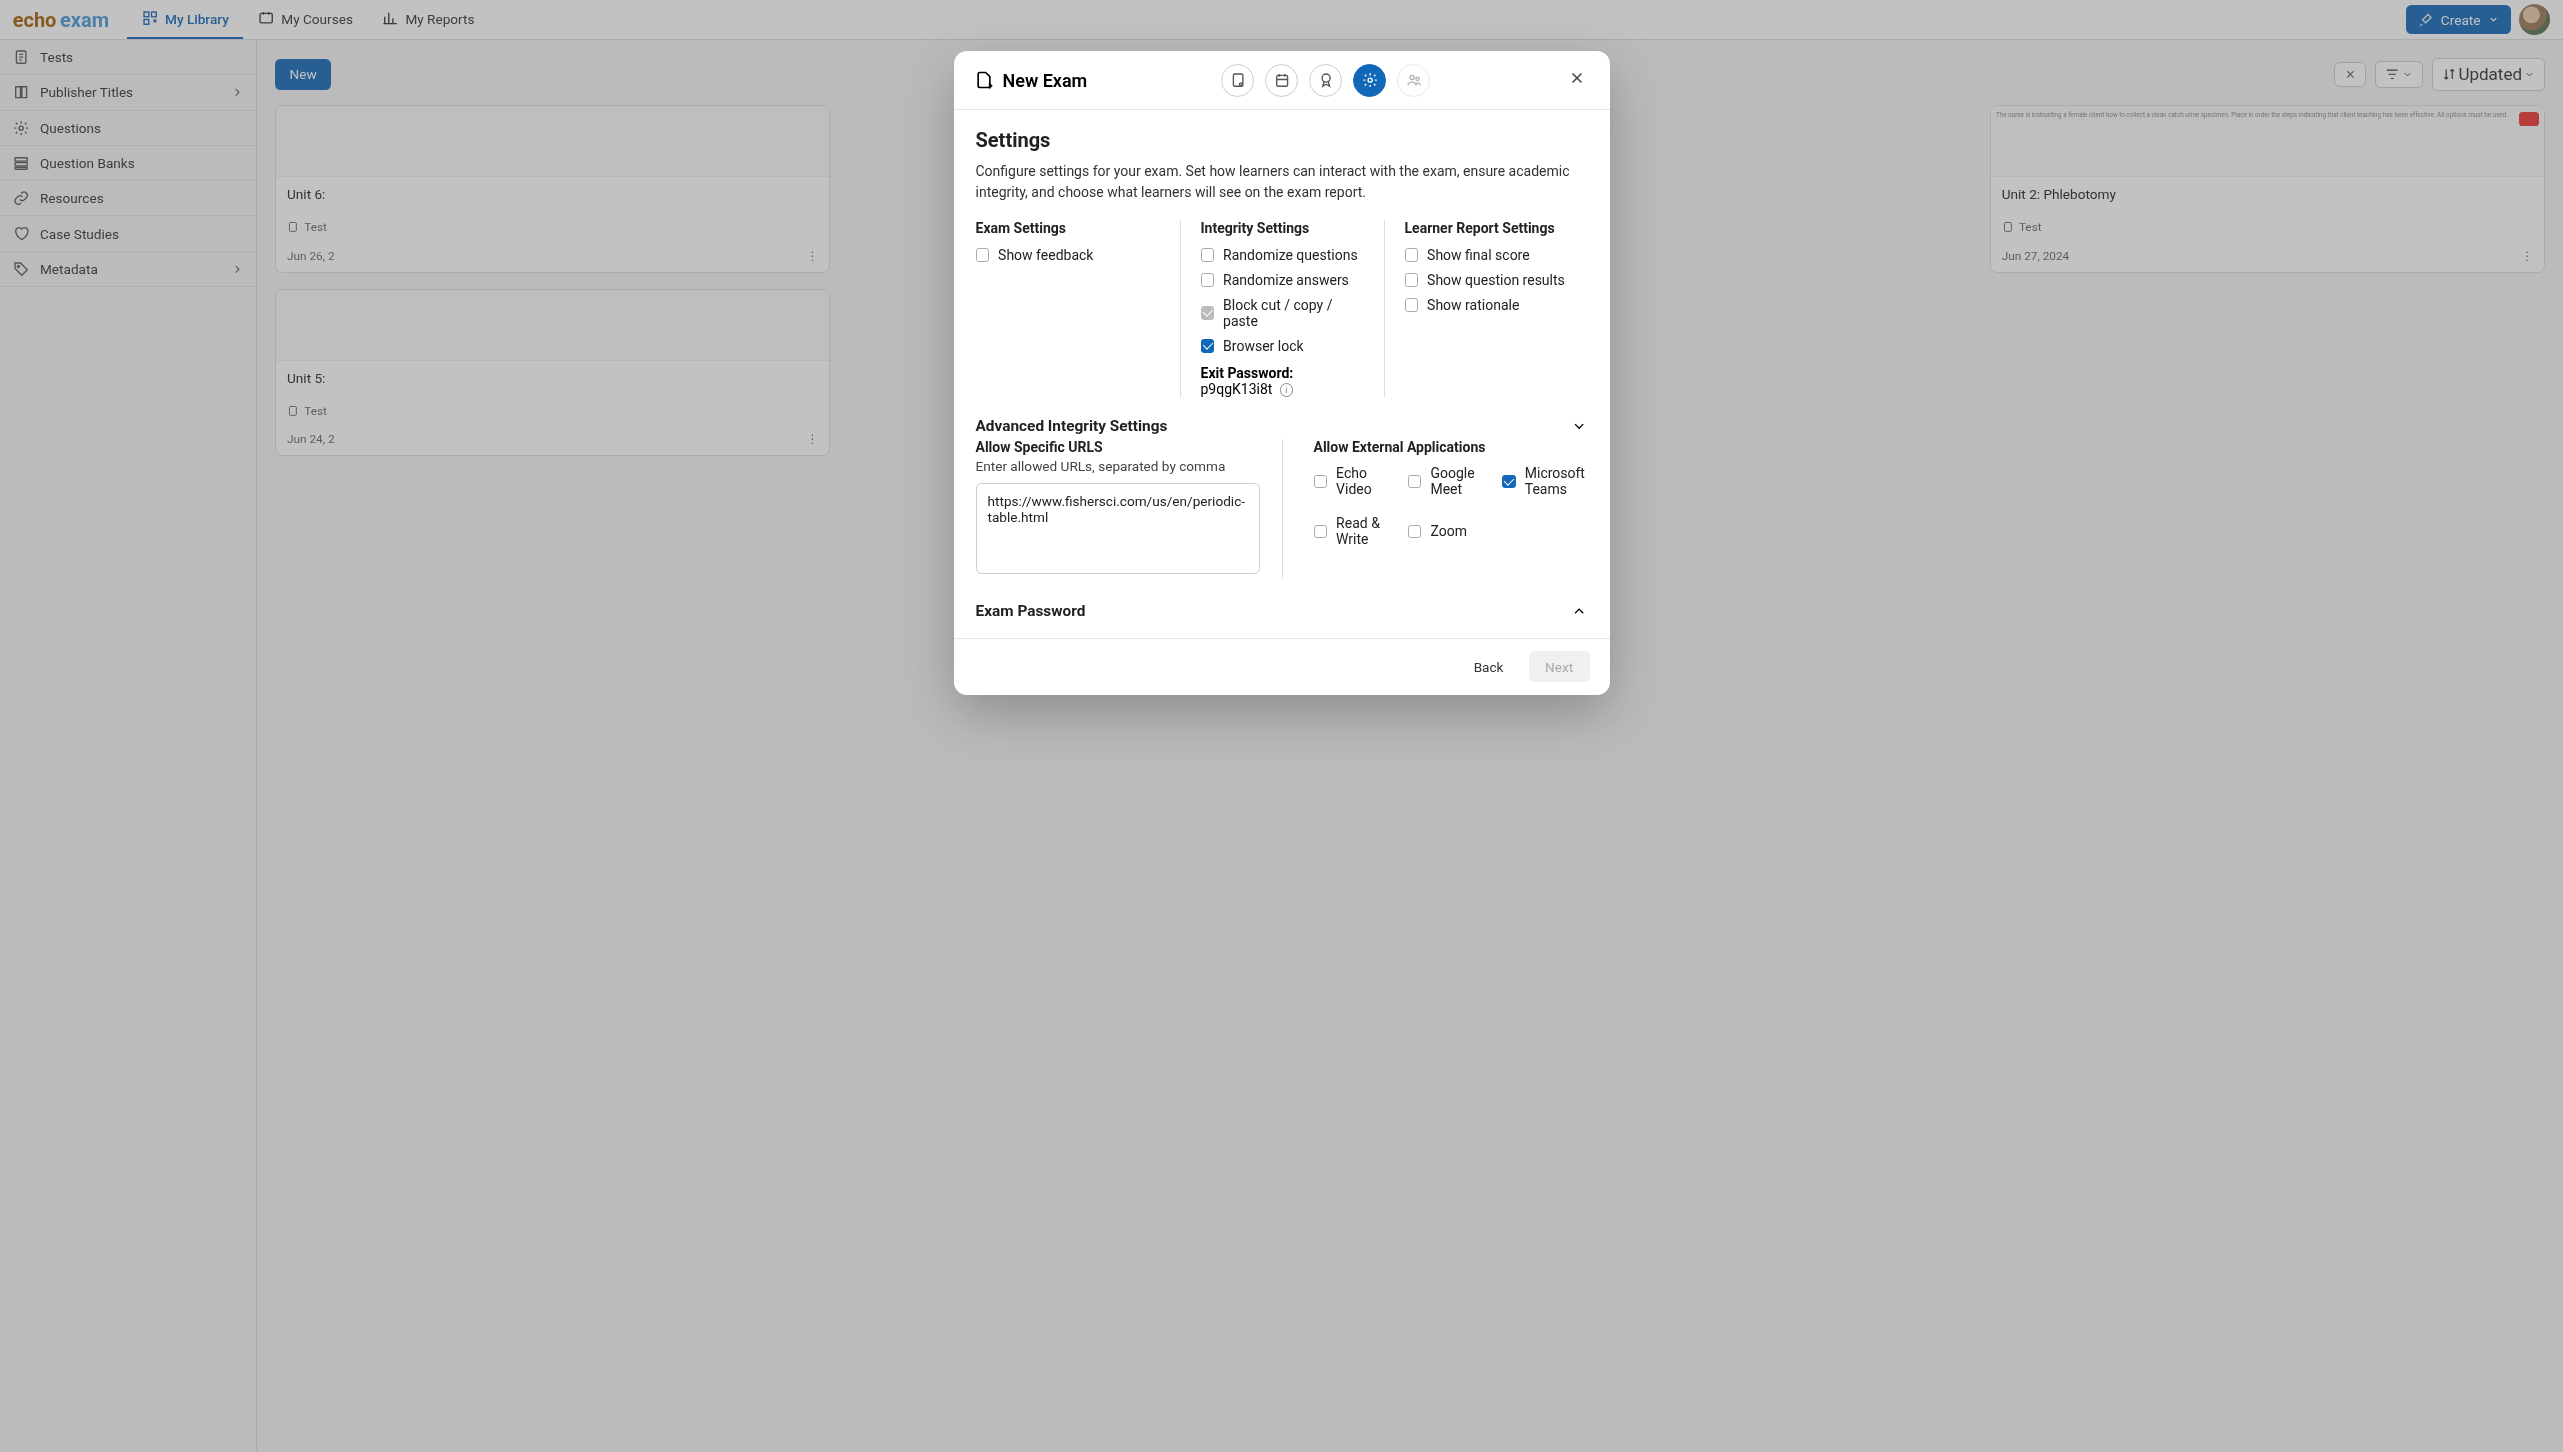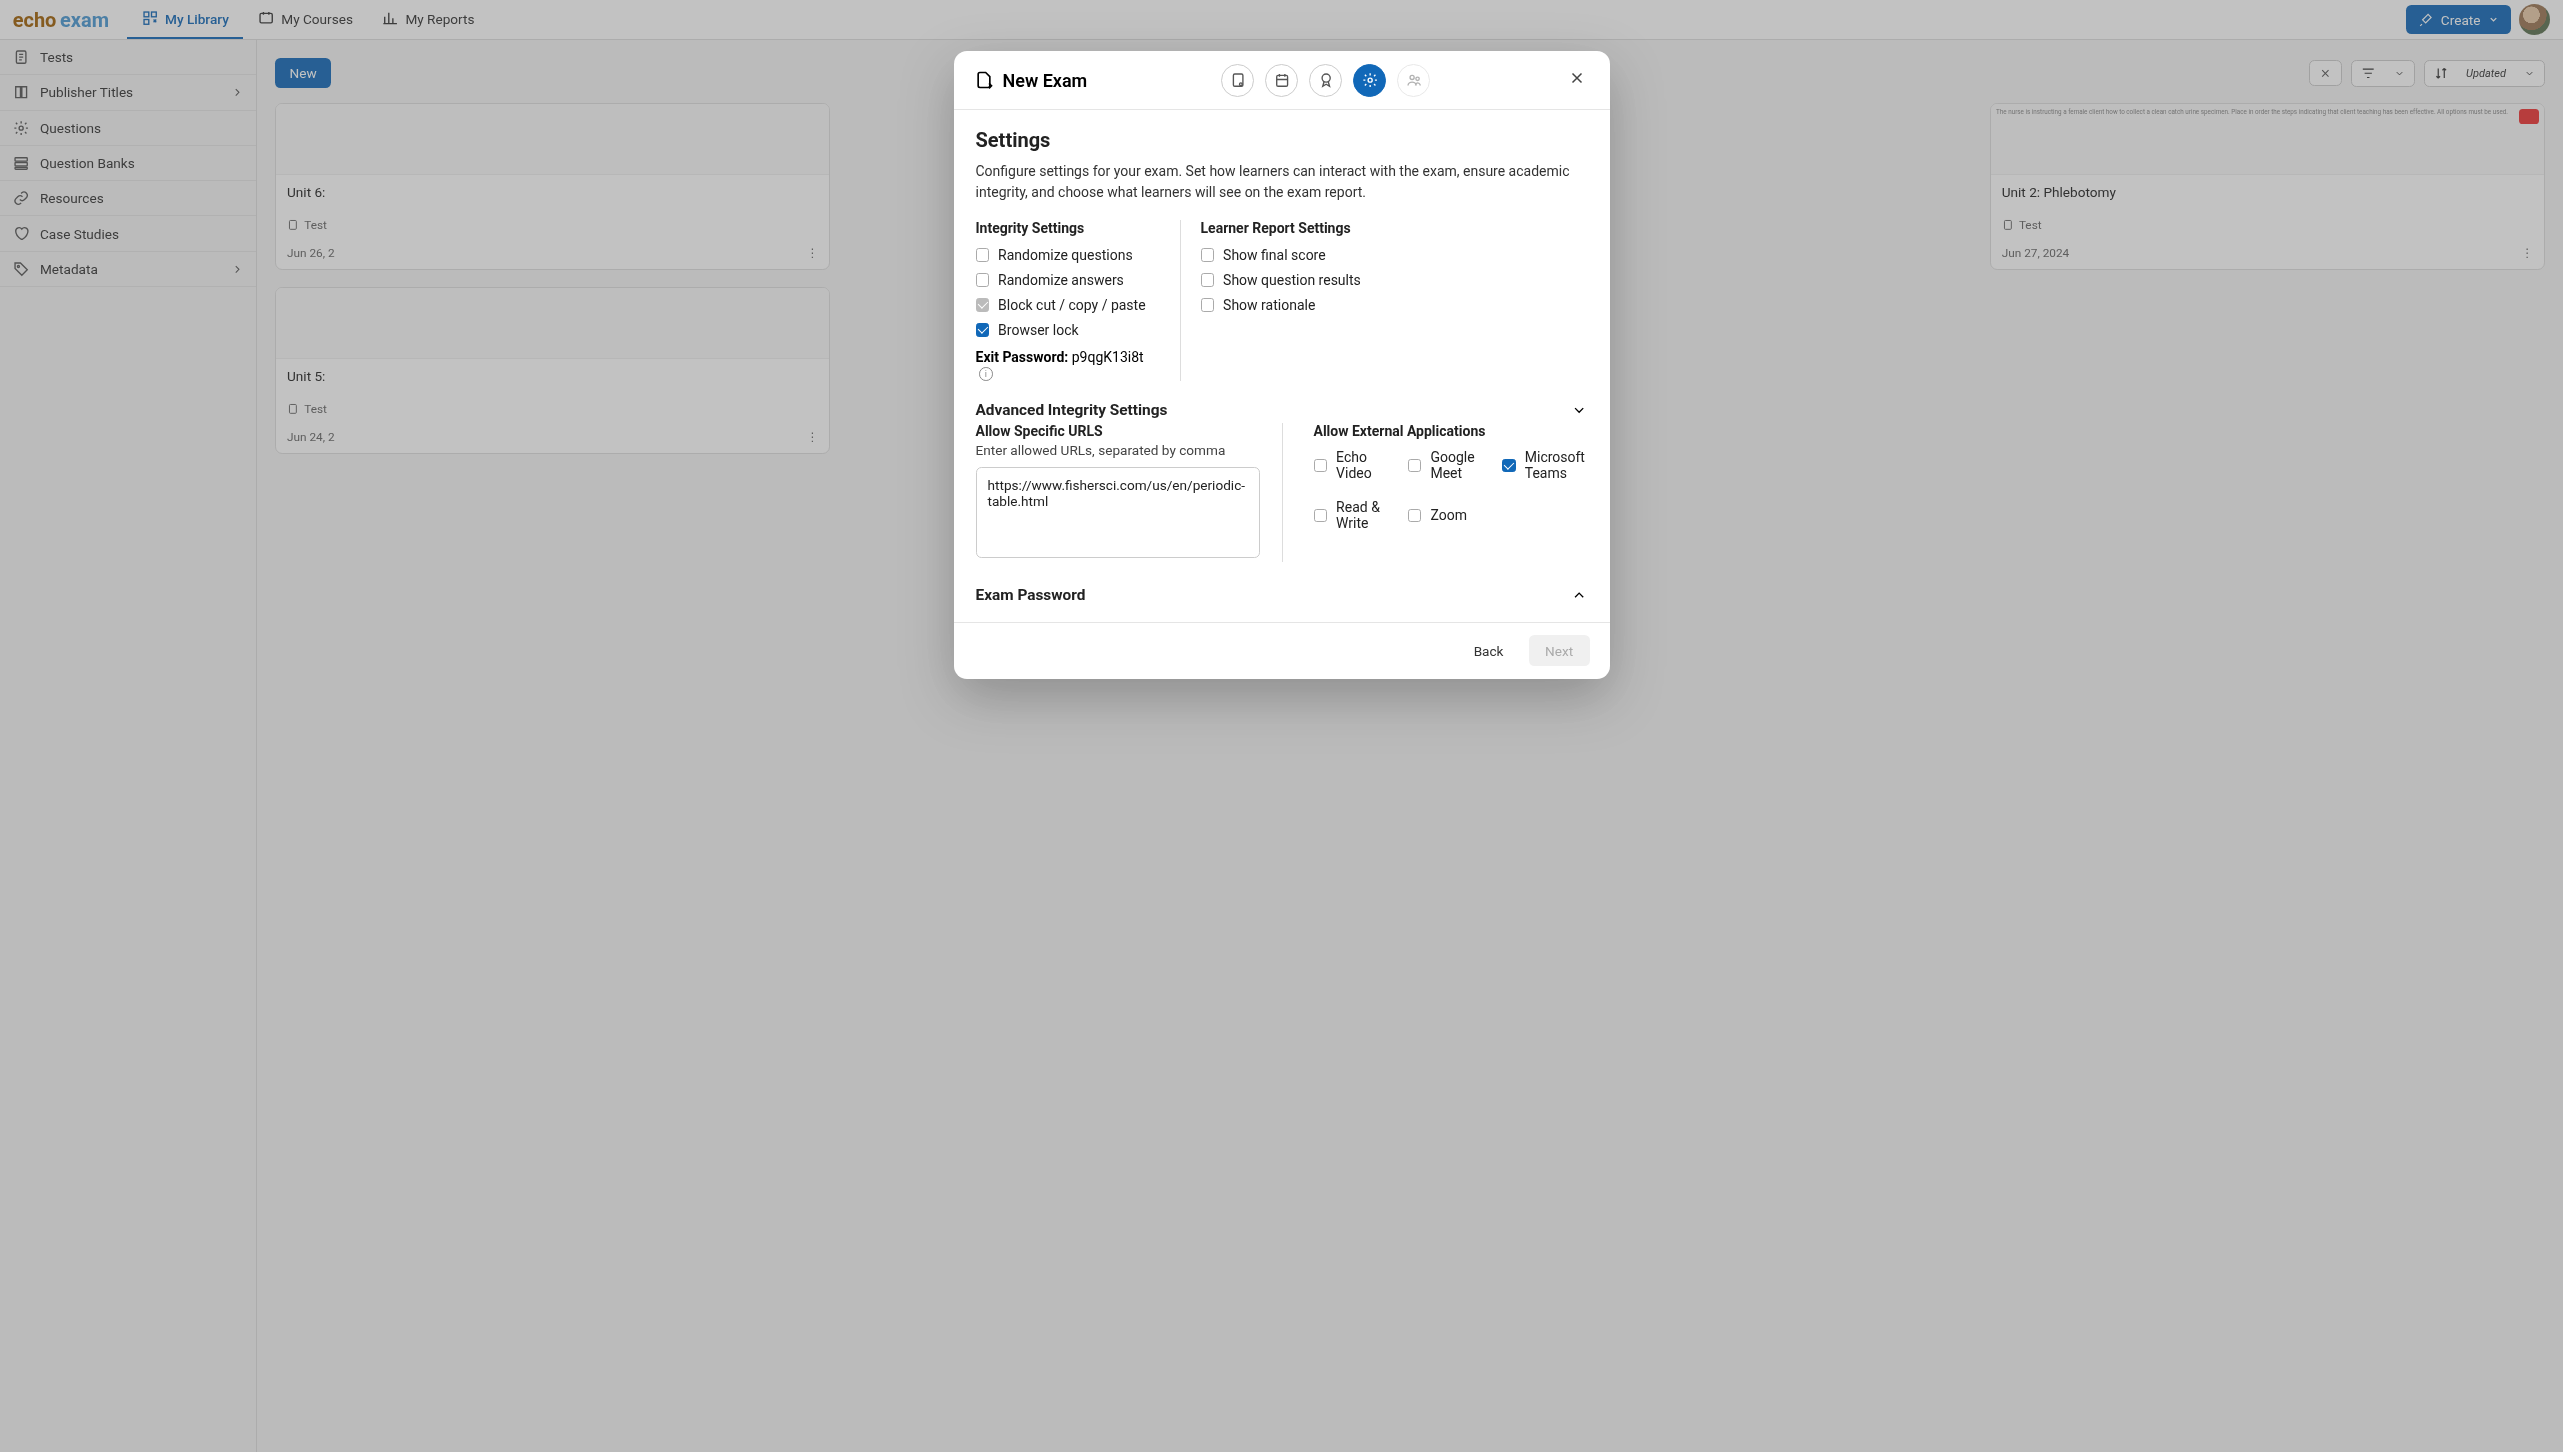--- a/index.html
+++ b/index.html
@@ -23,21 +23,21 @@
 .sidebar { width: 257px; background: #f5f5f5; border-right: 0.9px solid #ddd; }
 .side-item { display: flex; align-items: center; gap: 11px; padding: 9px 12.7px; font-size: 13.6px; color: #333; cursor: pointer; border-bottom: 0.9px solid #e5e5e5; }
 .side-item svg { width: 16.3px; height: 16.3px; color:#555; }
 .side-item .chev { margin-left: auto; width:12.7px; height:12.7px; }
 
 
 .content { flex: 1; padding: 18px; position: relative; }
 .content-row { display:flex; align-items:center; gap:9px; margin-bottom:14.5px; }
 .new-btn { background:#1168B8; color:#fff; padding:7.2px 14.5px; border-radius:5.4px; font-size:13.6px; }
 .search-pill { margin-left:auto; display:flex; align-items:center; gap:7.2px; background:#fff; border:0.9px solid #ccc; border-radius:5.4px; padding:5.4px 9px; font-size:12.7px; color:#555;}
-.ctrl { display:flex; align-items:center; gap:18px; background:#fff; border:0.9px solid #ccc; border-radius:5.4px; padding:5.4px 9px; font-size:11px; color:#333; cursor:pointer;font-style:italic;}
+.ctrl { display:flex; align-items:center; gap:2px; background:#fff; border:0.9px solid #ccc; border-radius:5.4px; padding:5.4px 9px; font-size:17px; color:#333; cursor:pointer;}
 .cards { display:grid; grid-template-columns:repeat(4, 1fr); gap:16.3px; }
 .card { background:#fff; border:0.9px solid #ddd; border-radius:7.2px; overflow:hidden; }
 .card-thumb { height:71px; background:#f9f9f9; border-bottom:0.9px solid #eee; position:relative; padding:5.4px; font-size:6.3px; color:#888; line-height:1.2;}
 .card-thumb.warn::after{ content:""; position:absolute; top:5.4px; right:5.4px; width:20px; height:14.5px; background:#e33; border-radius:3.6px;}
 .card-body { padding:9px 11px; }
 .card-title { font-size:13.6px; color:#222; margin-bottom:18px; }
 .card-meta { display:flex; align-items:center; gap:5.4px; font-size:11.8px; color:#666; }
 .card-foot { display:flex; justify-content:space-between; align-items:center; padding:5.4px 11px 9px; font-size:11.8px; color:#666; }
 
 
@@ -325,20 +325,27 @@
             <path d="M6 6l12 12M18 6L6 18"></path>
           </svg>
       </div>
     </div>
 
     <div class="modal-body">
       <div class="section-h">Settings</div>
       <div class="section-p">Configure settings for your exam. Set how learners can interact with the exam, ensure academic integrity, and choose what learners will see on the exam report.</div>
 
       <div class="settings-cols">
+        <div class="settings-col">
+          <div class="col-h">Exam Settings</div>
+          <label class="chk-row">
+              <span class="chk"></span>
+              <span>Show feedback</span>
+            </label>
+        </div>
         <div class="settings-col">
           <div class="col-h">Integrity Settings</div>
           <label class="chk-row">
               <span class="chk"></span>
               <span>Randomize questions</span>
             </label>
           <label class="chk-row">
               <span class="chk"></span>
               <span>Randomize answers</span>
             </label>

